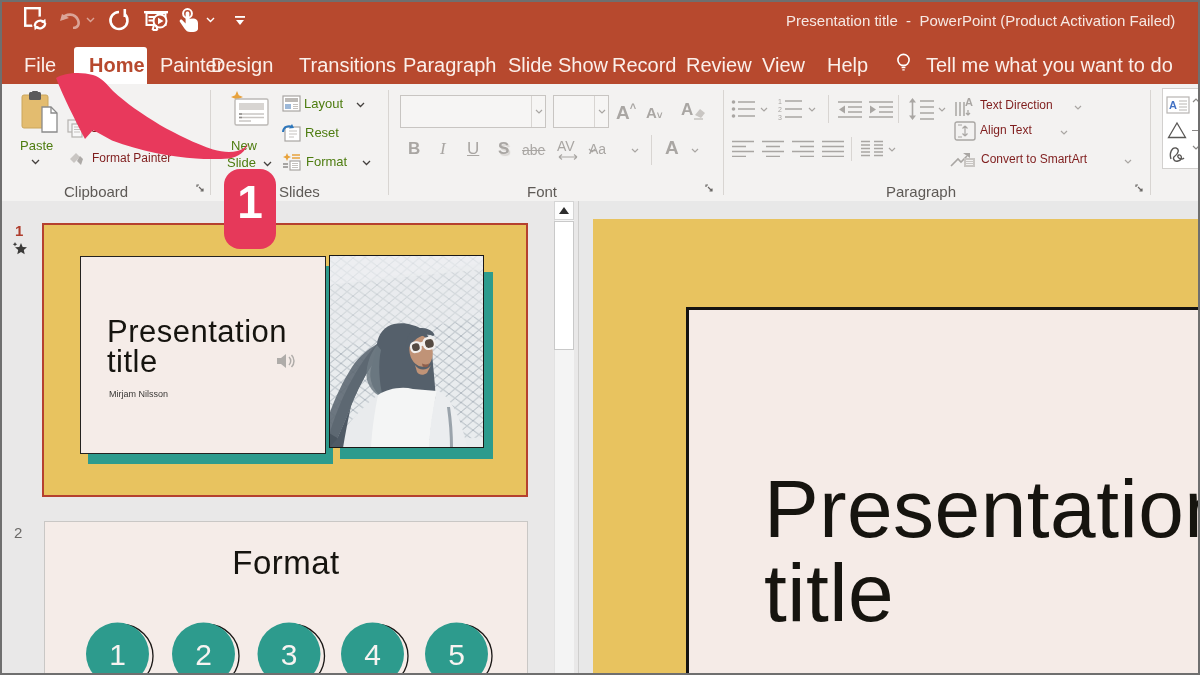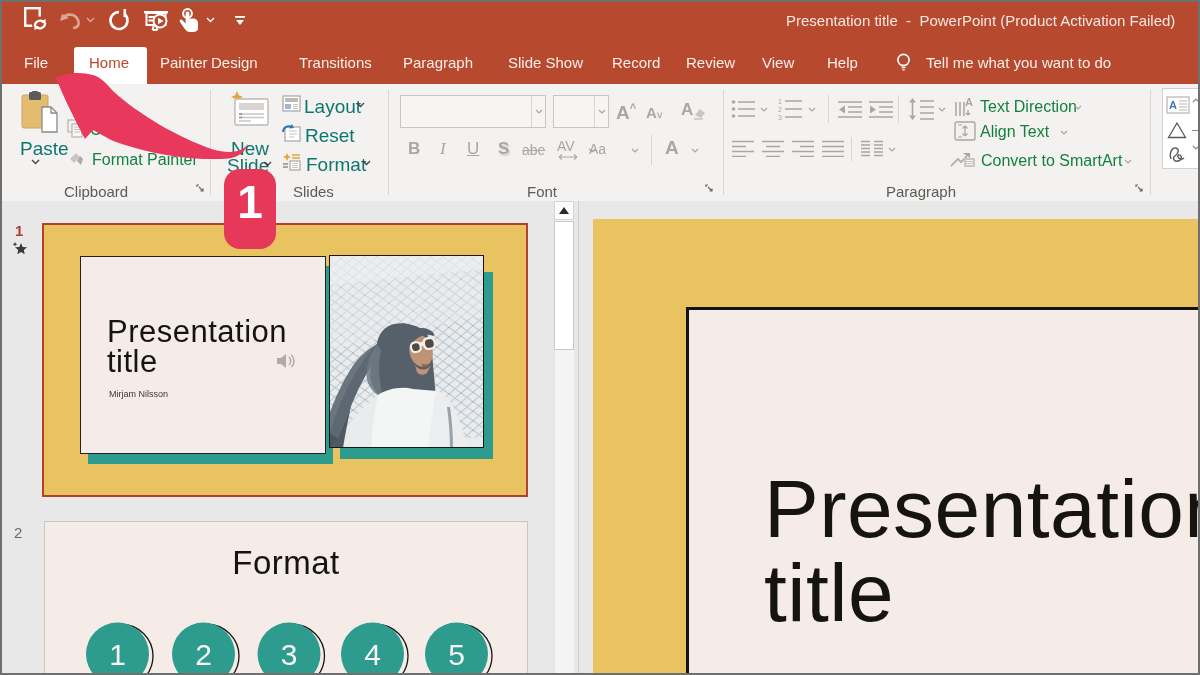--- a/index.html
+++ b/index.html
@@ -1,20 +1,20 @@
 <!DOCTYPE html>
 <html><head>
 <meta charset="utf-8">
 <style>
 html,body{margin:0;padding:0;width:1200px;height:675px;overflow:hidden;
  font-family:"Liberation Sans",sans-serif;background:#E8E8E8;position:relative}
 .a{position:absolute}
 .lbl{font-size:15px;color:#5E5A56}
-.btxt{font-size:19px;color:#0f766e}
-.gtxt{font-size:16px;color:#15803d}
+.btxt{font-size:13px;color:#4d7c0f}
+.gtxt{font-size:12px;color:#7f1d1d}
 svg{display:block}
 </style>
 </head>
 <body>
 
 <div class="a" id="titlebar" style="left:0;top:0;width:1200px;height:42px;background:#B7492E"></div>
 <div class="a" style="left:786px;top:12px;width:420px;height:18px;color:#F6E8E3;font-size:15px;white-space:nowrap">Presentation title&nbsp;&nbsp;-&nbsp;&nbsp;PowerPoint (Product Activation Failed)</div>
 
 <svg class="a" style="left:24px;top:7px" width="24" height="26" viewBox="0 0 24 26">
  <rect x="1.2" y="1.2" width="14.5" height="17.5" fill="none" stroke="#fff" stroke-width="2.4"></rect>
@@ -51,43 +51,43 @@
 <svg class="a" style="left:206px;top:17px" width="9" height="6" viewBox="0 0 9 6">
  <path d="M1 1 L4.5 4.5 L8 1" fill="none" stroke="#fff" stroke-width="1.4"></path>
 </svg>
 <svg class="a" style="left:235px;top:16px" width="10" height="10" viewBox="0 0 10 10">
  <rect x="0" y="0" width="10" height="1.8" fill="#fff"></rect>
  <path d="M1 4 h8 L5 9 Z" fill="#fff"></path>
 </svg>
 
 <div class="a" id="tabrow" style="left:0;top:42px;width:1200px;height:42px;background:#B7492E"></div>
 <div class="a" style="left:74px;top:47px;width:73px;height:37px;background:#FFFFFF;border-radius:3px 3px 0 0"></div>
-<div class="a" style="left:0;top:54px;width:1200px;height:20px;font-size:15px;color:#FBEFEA">
+<div class="a" style="left:0;top:54px;width:1200px;height:20px;font-size:20px;color:#FBEFEA">
  <span class="a" style="left:24px">File</span>
- <span class="a" style="left:89px;color:#B7492E;font-weight:normal">Home</span>
+ <span class="a" style="left:89px;color:#B7492E;font-weight:bold">Home</span>
  <span class="a" style="left:160px">Painter</span>
  <span class="a" style="left:211px">Design</span>
  <span class="a" style="left:299px">Transitions</span>
  <span class="a" style="left:403px">Paragraph</span>
  <span class="a" style="left:508px">Slide Show</span>
  <span class="a" style="left:612px">Record</span>
  <span class="a" style="left:686px">Review</span>
  <span class="a" style="left:762px">View</span>
  <span class="a" style="left:827px">Help</span>
  <span class="a" style="left:926px">Tell me what you want to do</span>
 </div>
 <svg class="a" style="left:895px;top:52px" width="17" height="22" viewBox="0 0 17 22">
  <circle cx="8.5" cy="8" r="5.6" fill="none" stroke="#fff" stroke-width="1.6"></circle>
  <path d="M6.3 13.5 h4.4 M6.6 15.7 h3.8 M7.3 17.9 h2.4" stroke="#fff" stroke-width="1.3"></path>
 </svg>
 
 <div class="a" id="ribbon" style="left:0;top:84px;width:1200px;height:117px;background:#F3F2F1;border-bottom:1px solid #D5D2CF"></div>
 
 <div class="a lbl" style="left:64px;top:183px">Clipboard</div>
-<div class="a lbl" style="left:293px;top:183px">Slides</div>
+<div class="a lbl" style="left:279px;top:183px">Slides</div>
 <div class="a lbl" style="left:527px;top:183px">Font</div>
 <div class="a lbl" style="left:886px;top:183px">Paragraph</div>
 
 <div class="a" style="left:210px;top:90px;width:1px;height:105px;background:#D8D5D2"></div>
 <div class="a" style="left:388px;top:90px;width:1px;height:105px;background:#D8D5D2"></div>
 <div class="a" style="left:723px;top:90px;width:1px;height:105px;background:#D8D5D2"></div>
 <div class="a" style="left:1150px;top:90px;width:1px;height:105px;background:#D8D5D2"></div>
 
 <svg class="a" style="left:196px;top:184px" width="10" height="10" viewBox="0 0 10 10">
  <path d="M1 3 V1 h2 M3 3 l4 4 M7 4.5 V7 H4.5" fill="none" stroke="#6B6866" stroke-width="1.2"></path>

